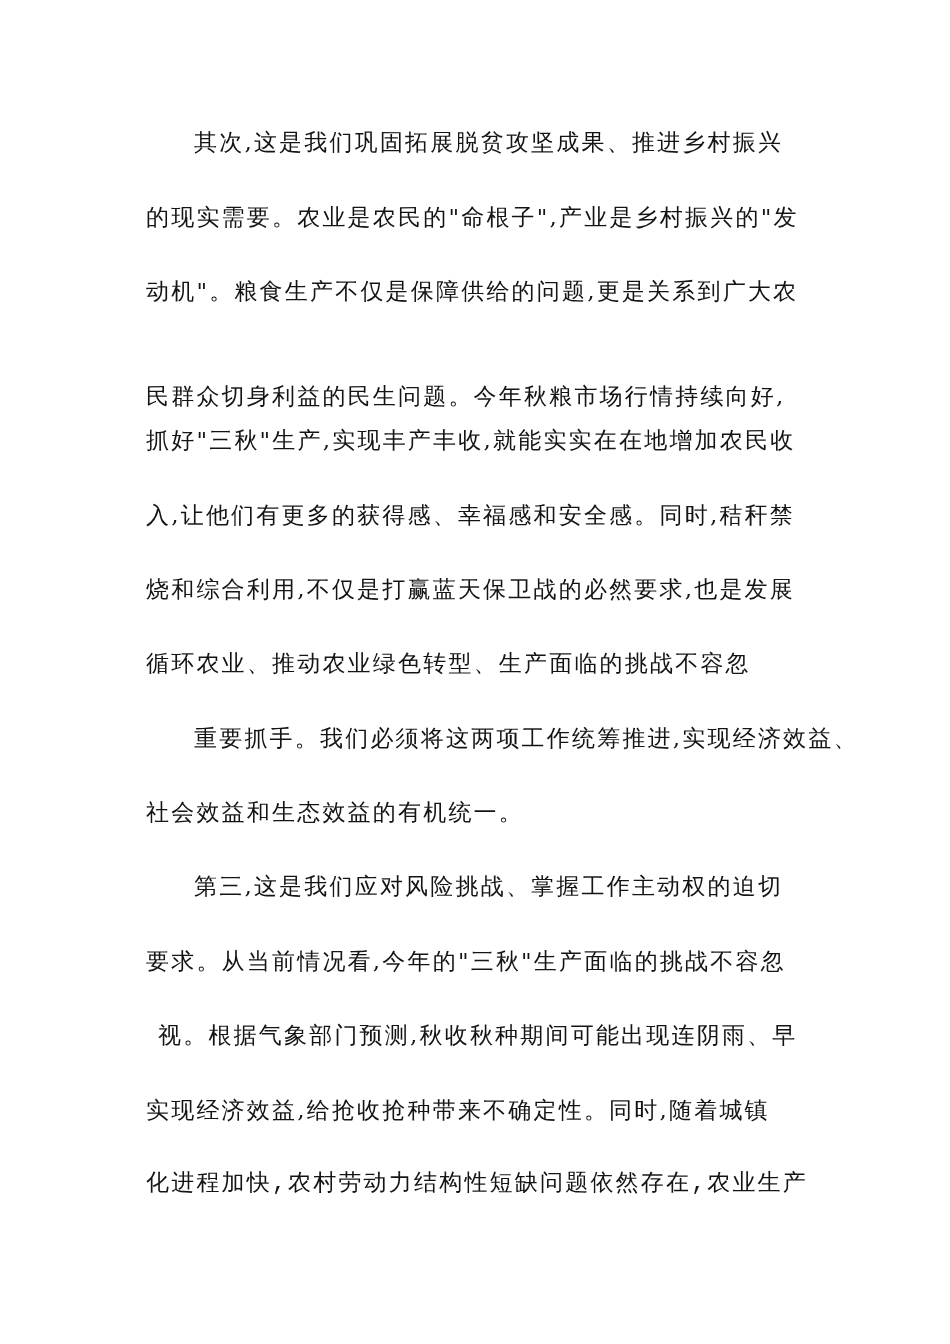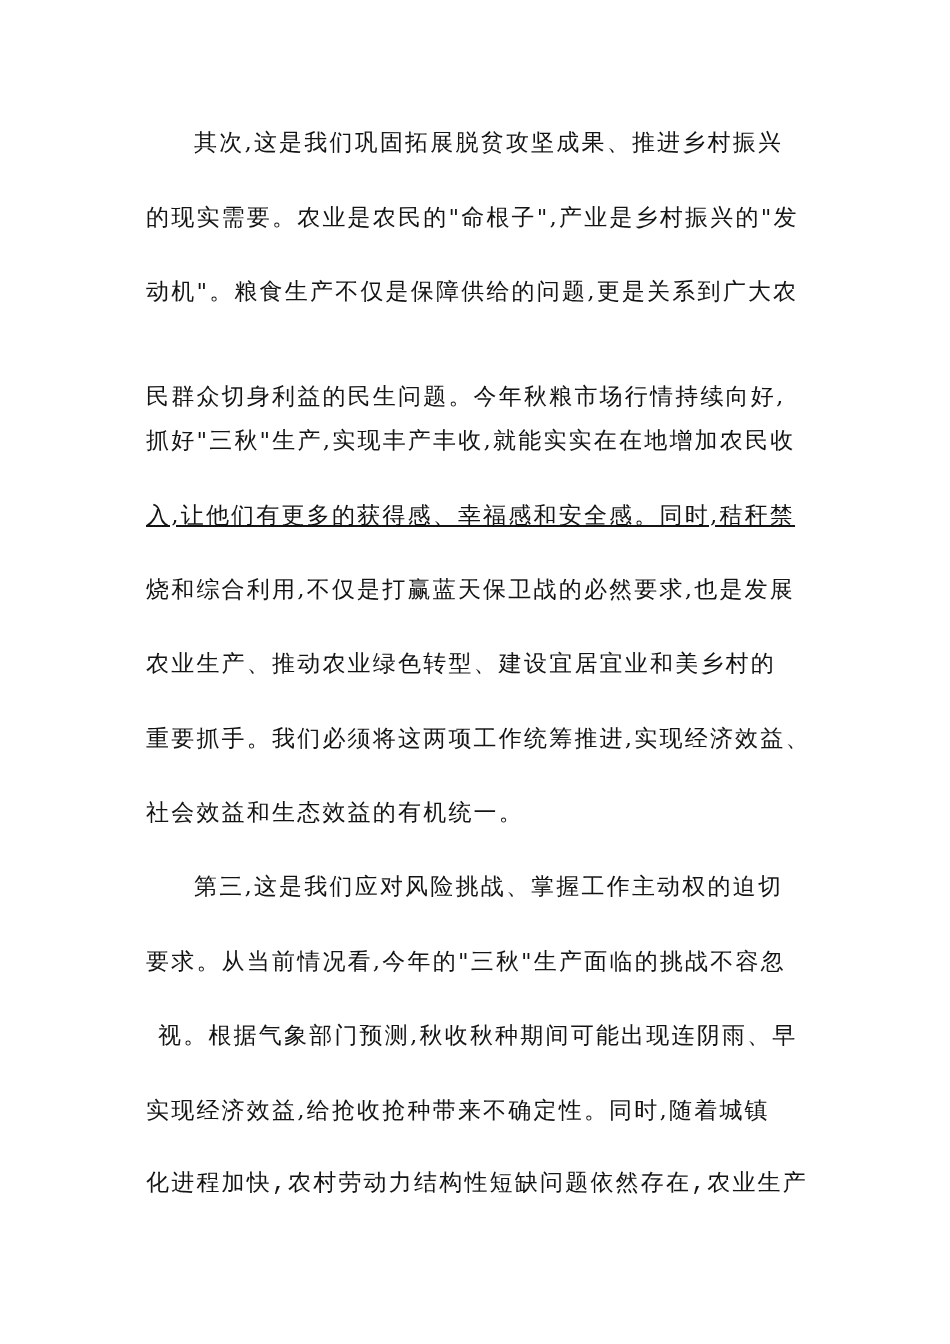--- a/index.html
+++ b/index.html
@@ -39,24 +39,24 @@
 </head>
 <body>
 
 <div class="page">
   <div>
     <div class="line indent" style="top:127px;">其次,这是我们巩固拓展脱贫攻坚成果、推进乡村振兴</div>
     <div class="line" style="top:202px;">的现实需要。农业是农民的"命根子",产业是乡村振兴的"发</div>
     <div class="line" style="top:276px;">动机"。粮食生产不仅是保障供给的问题,更是关系到广大农</div>
     <div class="line" style="top:351px;margin-top:30px;">民群众切身利益的民生问题。今年秋粮市场行情持续向好,</div>
     <div class="line" style="top:425px;">抓好"三秋"生产,实现丰产丰收,就能实实在在地增加农民收</div>
-    <div class="line" style="top:500px;text-decoration:underline;">入,让他们有更多的获得感、幸福感和安全感。同时,秸秆禁</div>
+    <div class="line" style="top:500px;">入,让他们有更多的获得感、幸福感和安全感。同时,秸秆禁</div>
     <div class="line" style="top:574px;text-align:right;">烧和综合利用,不仅是打赢蓝天保卫战的必然要求,也是发展</div>
-    <div class="line" style="top:648px;">农业生产、推动农业绿色转型、建设宜居宜业和美乡村的</div>
-    <div class="line" style="top:723px;">重要抓手。我们必须将这两项工作统筹推进,实现经济效益、</div>
+    <div class="line" style="top:648px;">循环农业、推动农业绿色转型、生产面临的挑战不容忽</div>
+    <div class="line" style="top:723px;margin-left:48px;">重要抓手。我们必须将这两项工作统筹推进,实现经济效益、</div>
     <div class="line" style="top:797px;">社会效益和生态效益的有机统一。</div>
   </div>
   <div>
     <div class="line indent" style="top:871px;">第三,这是我们应对风险挑战、掌握工作主动权的迫切</div>
     <div class="line" style="top:946px;">要求。从当前情况看,今年的"三秋"生产面临的挑战不容忽</div>
     <div class="line" style="top:1020px;margin-left:12px;">视。根据气象部门预测,秋收秋种期间可能出现连阴雨、早</div>
     <div class="line" style="top:1095px;">实现经济效益,给抢收抢种带来不确定性。同时,随着城镇</div>
     <div class="line" style="top:1169px;font-family:Liberation Mono, monospace;">化进程加快,农村劳动力结构性短缺问题依然存在,农业生产</div>
   </div>
 </div>

